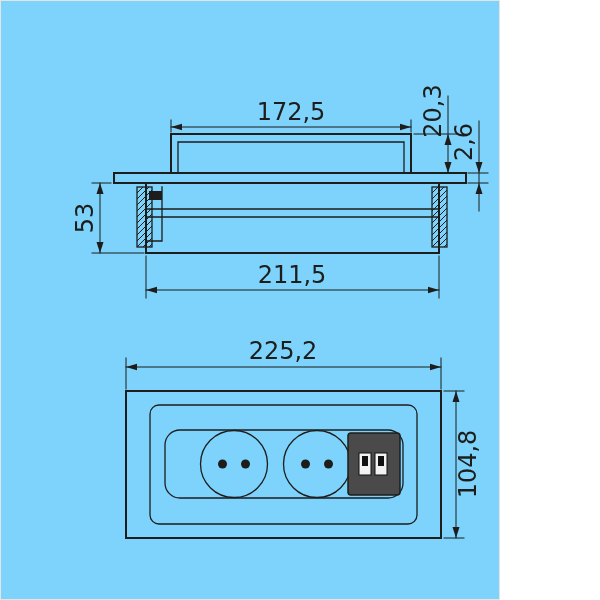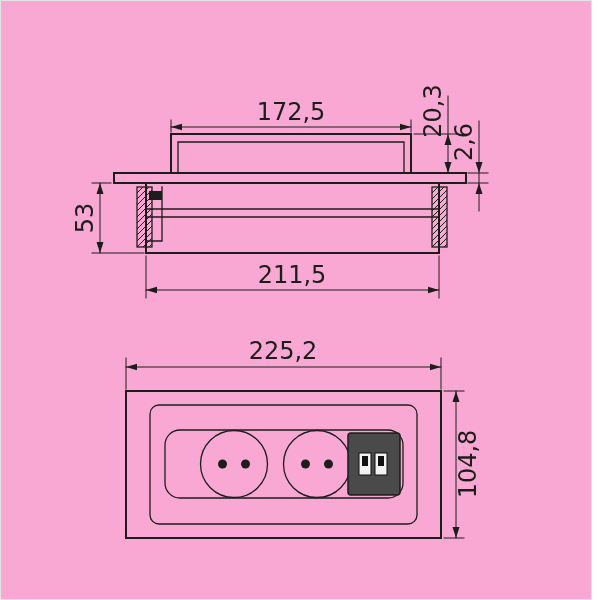--- a/index.html
+++ b/index.html
@@ -1,18 +1,18 @@
 <!DOCTYPE html>
 <html><head>
 <meta charset="utf-8">
 <style>
   html,body{margin:0;padding:0;background:#ffffff;}
   .frame{
-    width:592px;height:600px;box-sizing:border-box;
-    border:1px solid #e4e4e4;background:#f9a8d4;position:relative;
+    width:500px;height:600px;box-sizing:border-box;
+    border:1px solid #e4e4e4;background:#7dd3fc;position:relative;
   }
   svg{display:block;}
   .outline{fill:none;stroke:#1d1d1b;stroke-width:2;stroke-linejoin:miter;stroke-linecap:square;}
   .thin{fill:none;stroke:#1d1d1b;stroke-width:1.3;stroke-linecap:square;}
   .dimline{fill:none;stroke:#1d1d1b;stroke-width:1;stroke-linecap:square;}
   .arrow{fill:#1d1d1b;stroke:none;}
   .dimtext{font-family:"DejaVu Sans","Liberation Sans",sans-serif;font-size:24px;fill:#1d1d1b;}
   .hatch line{stroke:#1d1d1b;stroke-width:1;}
   .holefill{fill:#1d1d1b;stroke:none;}
   .portouter{fill:#f2f2f2;stroke:#111111;stroke-width:1;}

